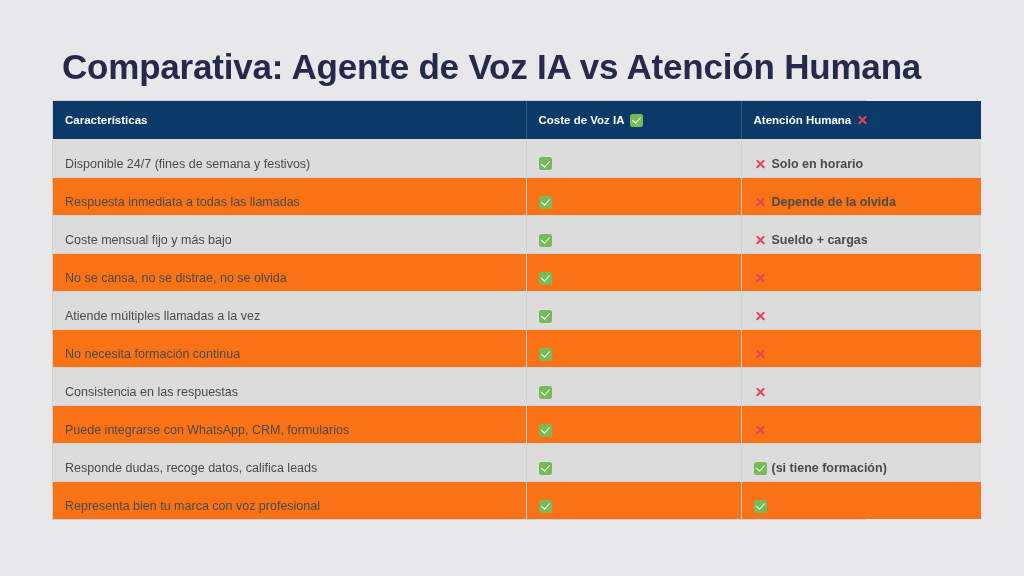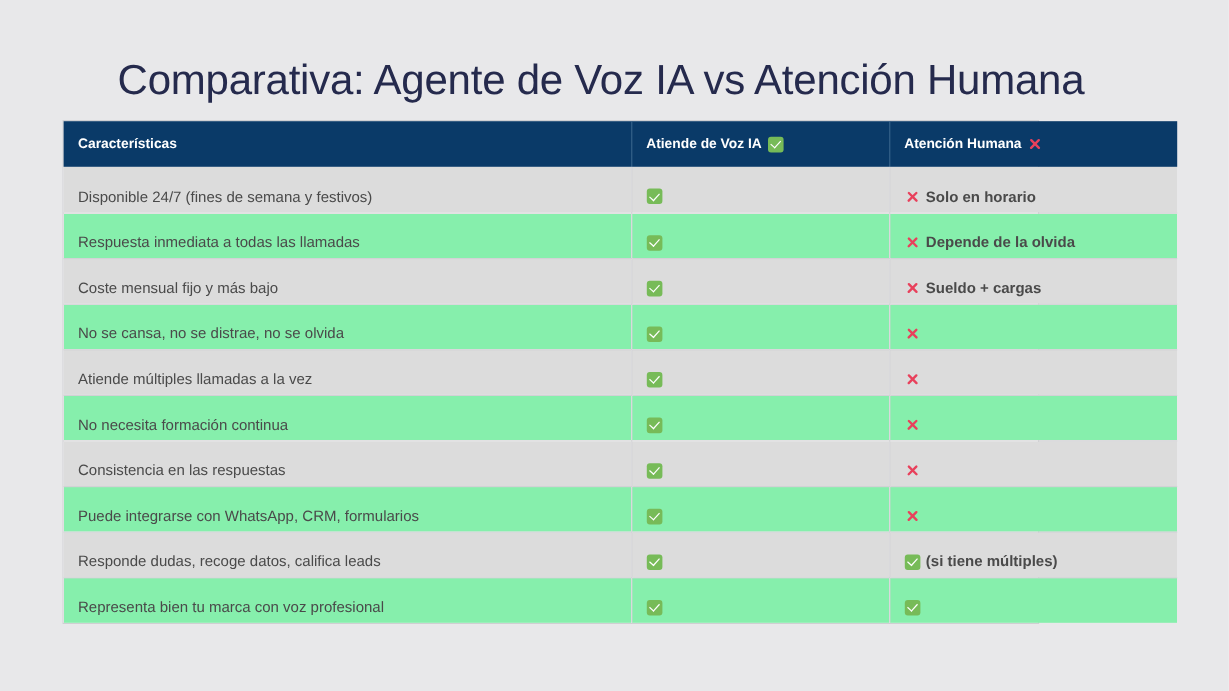--- a/index.html
+++ b/index.html
@@ -16,26 +16,25 @@
     position: relative;
   }
 
   
   .page-title {
     position: absolute;
     left: 62px;
     top: 22px;
     width: 912px;
     font-size: 35px;
-    font-weight: normal;
+    font-weight: bold;
     color: #252a4d;
     letter-spacing: -0.2px;
     line-height: 44px;
     white-space: nowrap;
-    margin-left: 36px;
   }
 
   
   .table-wrap {
     position: absolute;
     left: 52px;
     top: 100px;
     width: 814px;
     border: 1px solid #cfcfd2;
     box-sizing: border-box;
@@ -84,21 +83,21 @@
     border-right: 1px solid #d2d2d5;
     border-bottom: 1px solid #d2d2d5;
     box-sizing: border-box;
     white-space: nowrap;
     overflow: hidden;
   }
   table.compare tbody td:last-child { border-right: none; }
   table.compare tbody tr:last-child td { border-bottom: none; margin-left: 40px; }
 
   table.compare tbody tr.stripe-gray  td { background: #dcdcdc; }
-  table.compare tbody tr.stripe-white td { background: #86efac; }
+  table.compare tbody tr.stripe-white td { background: #f97316; }
 
   .cell-inner {
     display: flex;
     align-items: center;
     gap: 5px;
     font-weight: bold;
   }
   .cell-text { color: #4a4a4a; }
 
   
@@ -160,21 +159,21 @@
     </colgroup>
     <thead>
       <tr>
         <th>
           <span class="th-inner">
             <span>Características</span>
           </span>
         </th>
         <th>
           <span class="th-inner">
-            <span>Atiende de Voz IA</span>
+            <span>Coste de Voz IA</span>
             <span class="icon-check"></span>
           </span>
         </th>
         <th>
           <span class="th-inner">
             <span>Atención Humana</span>
             <span class="icon-cross"></span>
           </span>
         </th>
       </tr>
@@ -304,21 +303,21 @@
           <td><span class="cell-text">Responde dudas, recoge datos, califica leads</span></td>
           <td>
             <span class="cell-inner">
               <span class="icon-check"></span>
               <span class="cell-text"></span>
             </span>
           </td>
           <td>
             <span class="cell-inner">
               <span class="icon-check"></span>
-              <span class="cell-text">(si tiene múltiples)</span>
+              <span class="cell-text">(si tiene formación)</span>
             </span>
           </td>
         </tr>
         <tr class="stripe-white">
           <td><span class="cell-text">Representa bien tu marca con voz profesional</span></td>
           <td>
             <span class="cell-inner">
               <span class="icon-check"></span>
               <span class="cell-text"></span>
             </span>

